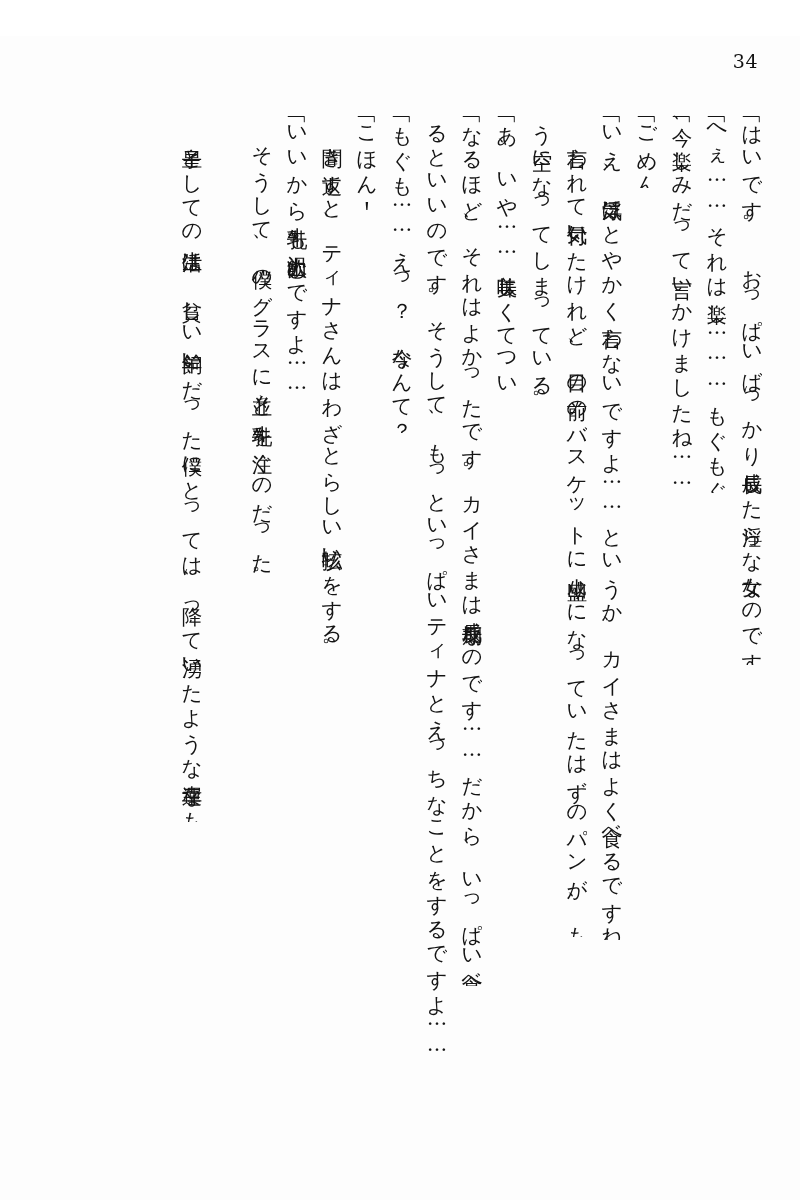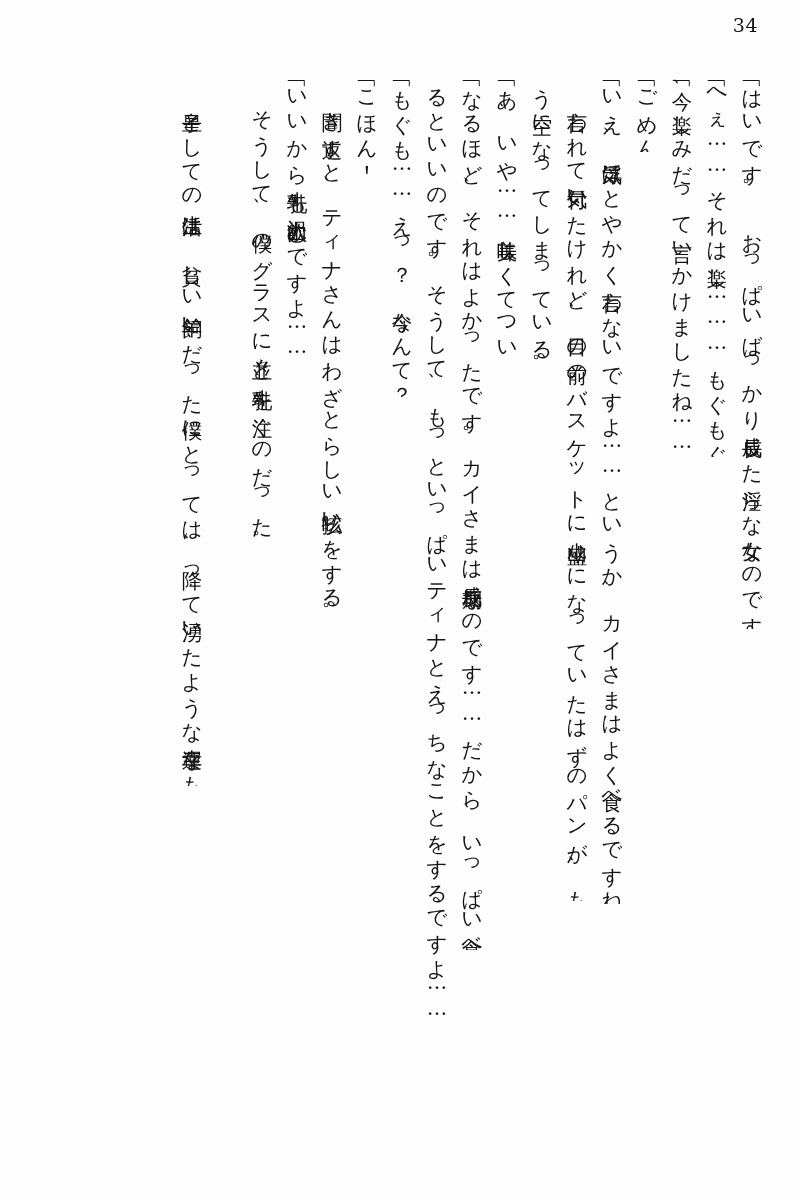--- a/index.html
+++ b/index.html
@@ -12,20 +12,21 @@
     height: 1200px;
     position: relative;
     font-family: "DejaVu Serif", "Liberation Serif", serif;
     color: #1a1a1a;
     overflow: hidden;
   }
   #page {
     position: absolute;
     inset: 0;
     background: #fdfdfd;
+    margin-top: 36px;
   }
   
   .page-number {
     position: absolute;
     top: 14px;
     right: 42px;
     font-size: 19px;
     letter-spacing: 0.5px;
     color: #111;
     font-family: "DejaVu Serif", "Liberation Serif", serif;

